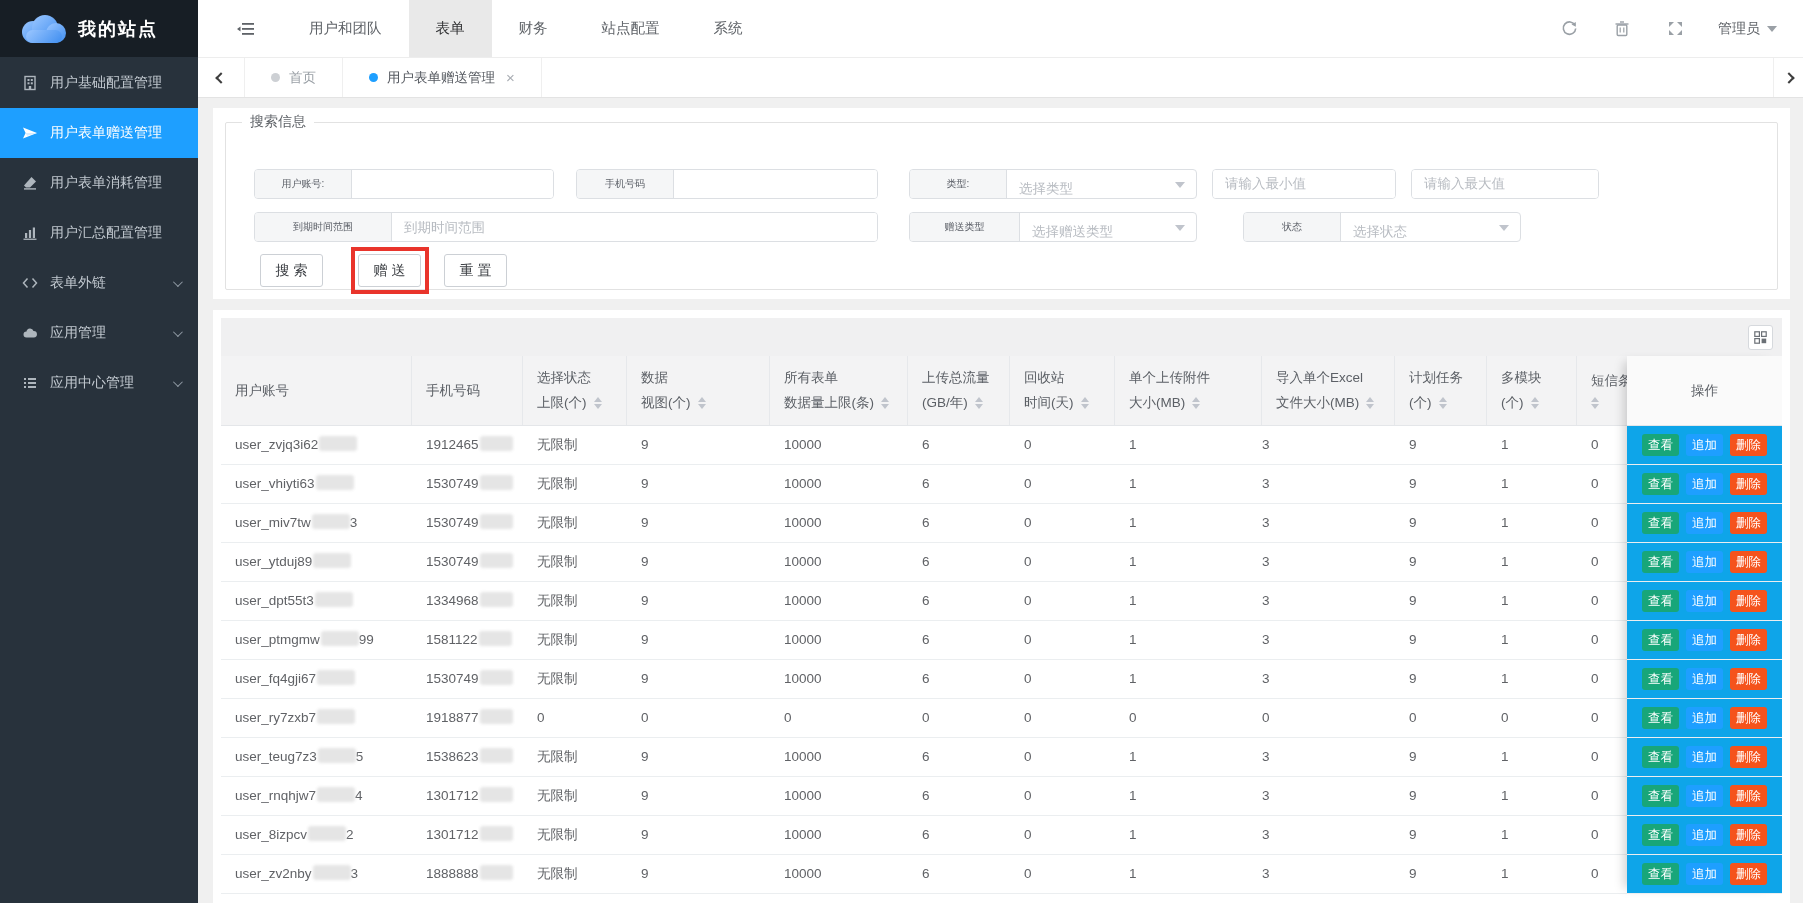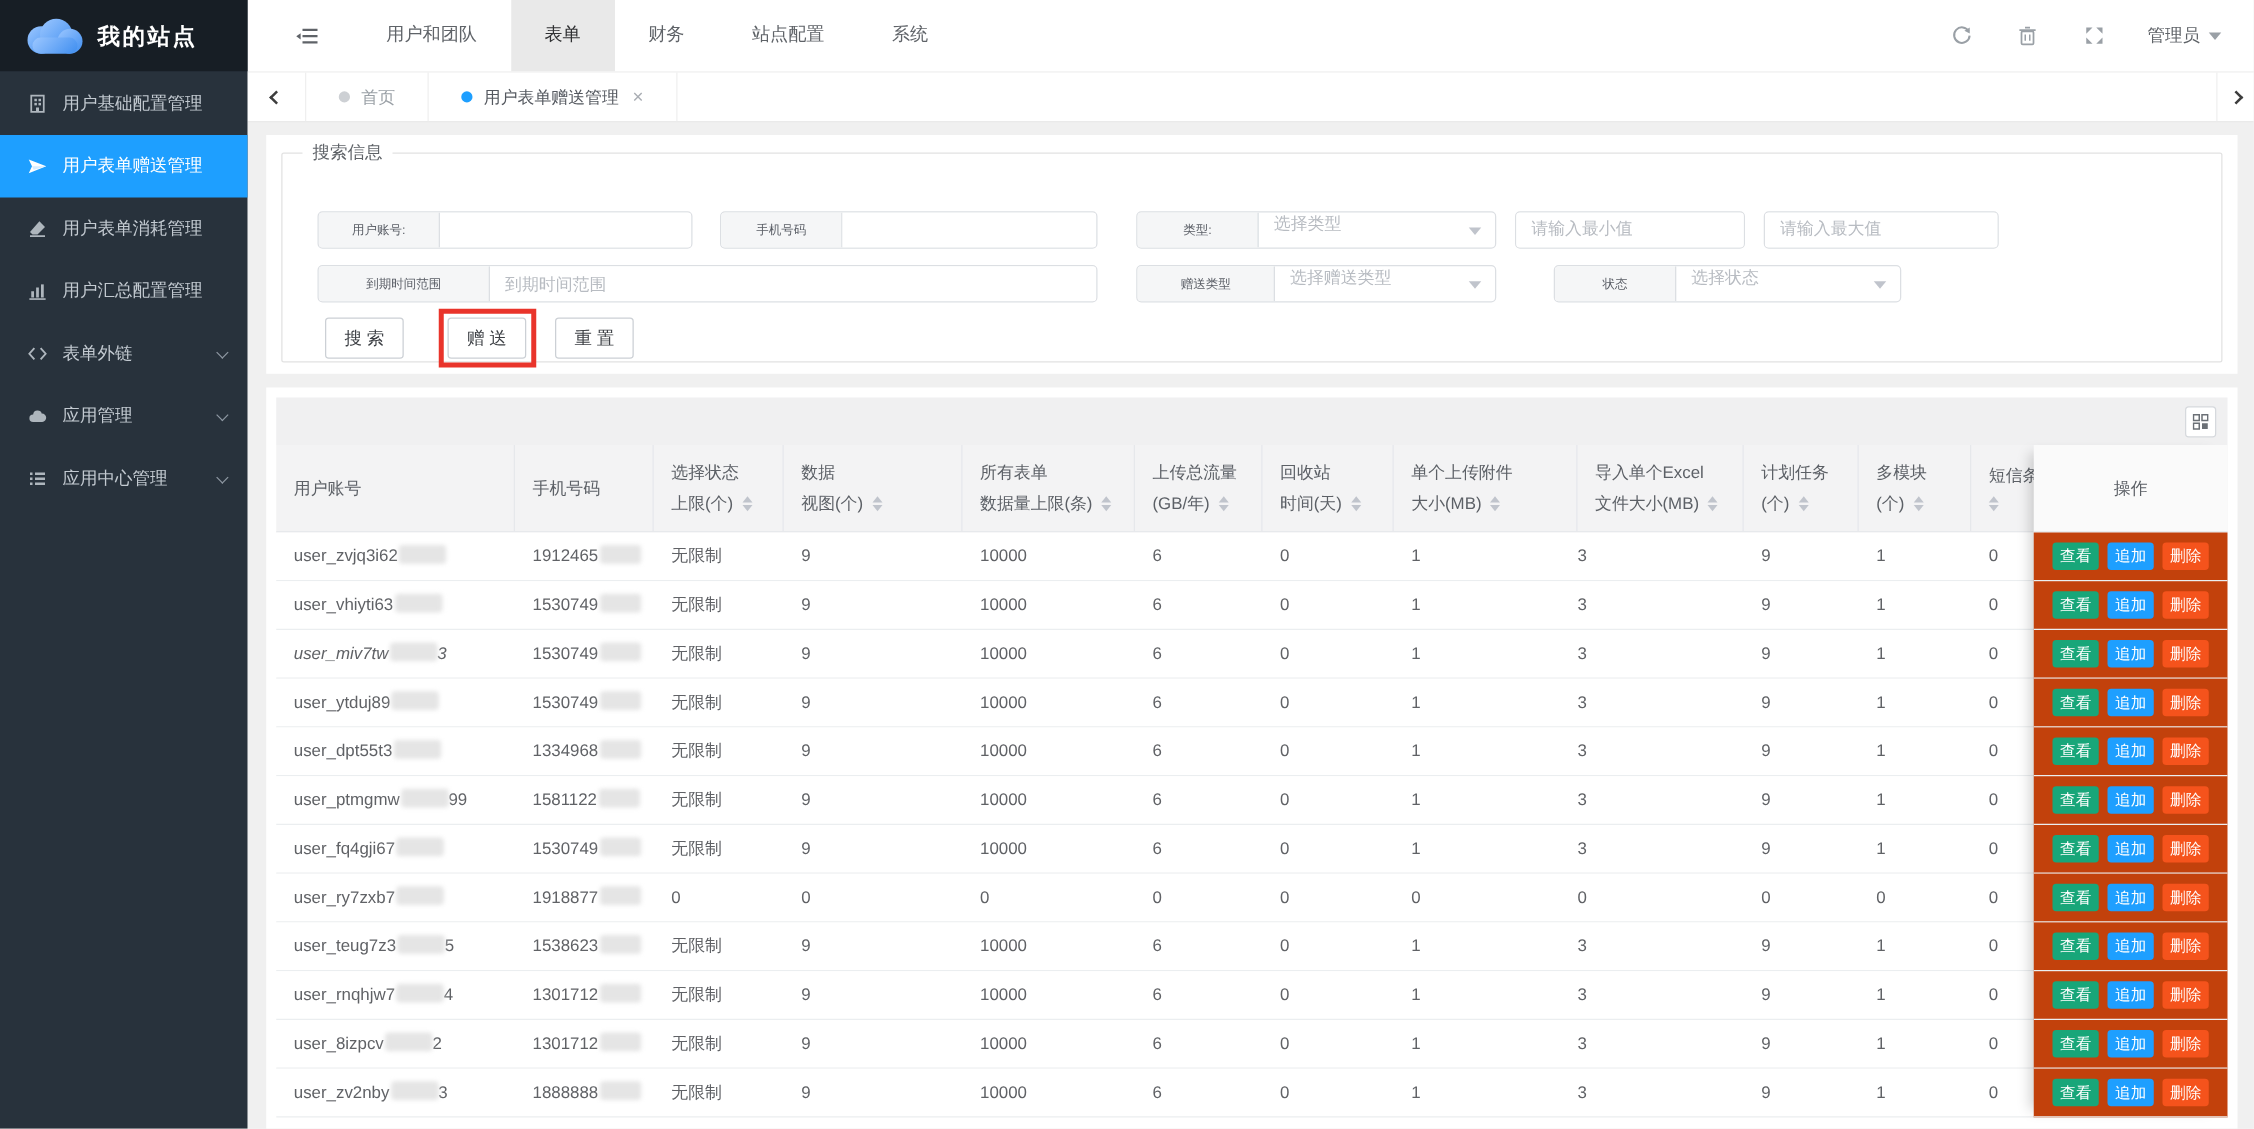--- a/index.html
+++ b/index.html
@@ -47,21 +47,21 @@
   .tab-close { color:#a9adb3; font-size:15px; margin-left:2px; cursor:pointer; }
   .tab-filler { flex:1; }
 
   
   .card { position:absolute; background:#fff; }
   .card-search { left:213px; top:108px; width:1577px; height:191px; }
   .fieldset { position:absolute; left:12px; top:14px; width:1553px; height:168px; border:1px solid #e2e2e2; border-radius:2px; }
   .legend { position:absolute; top:-10px; left:16px; background:#fff; padding:0 8px; font-size:14px; color:#5f6368; }
   .ig { position:absolute; height:30px; display:flex; border:1px solid #dcdfe3; border-radius:4px; overflow:hidden; background:#fff; }
   .ig-label { background:#f5f6f7; border-right:1px solid #dcdfe3; display:flex; align-items:center; justify-content:center; font-size:10px; color:#5a5e66; flex:0 0 auto; }
-  .ig-field { flex:1; position:relative; display:flex; align-items:flex-start; }
+  .ig-field { flex:1; position:relative; display:flex; align-items:flex-end; }
   .ig-field input { width:100%; height:100%; border:none; outline:none; padding:0 12px; font-size:13.5px; color:#5a5e66; font-family:inherit; }
   .ig-field input::placeholder, .lone-input input::placeholder { color:#b8bcc2; }
   .sel-text { padding-left:12px; font-size:13.5px; color:#b8bcc2; }
   .sel-caret { position:absolute; right:11px; top:12px; width:0; height:0; border-left:5px solid transparent; border-right:5px solid transparent; border-top:6px solid #c0c4cc; }
   .lone-input { position:absolute; height:30px; border:1px solid #dcdfe3; border-radius:4px; overflow:hidden; }
   .lone-input input { width:100%; height:100%; border:none; outline:none; padding:0 12px; font-size:13.5px; font-family:Liberation Mono, monospace; }
   .btn { position:absolute; width:63px; height:33px; background:#fff; border:1px solid #ccd0d5; border-radius:3px; font-size:14px; color:#3d4045; cursor:pointer; font-family:inherit; }
   .red-frame { position:absolute; left:125px; top:-7px; width:78px; height:47px; border:4px solid #e9342b; pointer-events:none; }
 
   
@@ -75,21 +75,21 @@
   .sorter { display:inline-flex; flex-direction:column; gap:2px; cursor:pointer; }
   .sorter i { display:block; width:0; height:0; border-left:4.5px solid transparent; border-right:4.5px solid transparent; }
   .sorter .up { border-bottom:5px solid #c0c4cc; }
   .sorter .dn { border-top:5px solid #c0c4cc; }
   .tr { display:flex; height:39px; background:#fff; border-bottom:1px solid #ebeef0; }
   .td { padding-left:14px; line-height:38px; font-size:13.5px; color:#606266; overflow:hidden; white-space:nowrap; }
   .redact { display:inline-block; width:38px; height:15px; background:#e5e5e5; border-radius:3px; filter:blur(1.5px); vertical-align:-2px; margin-left:1px; }
   .redact.ph { width:33px; }
   .ops { position:absolute; left:1406px; top:0; width:155px; box-shadow:-9px 0 10px -6px rgba(0,0,0,.18); }
   .ops-head { height:70px; background:#fafafa; border-bottom:1px solid #e4e6e9; display:flex; align-items:center; justify-content:center; font-size:13.5px; color:#5c6066; }
-  .ops-row { height:39px; background:#c2410c; border-bottom:1px solid #ebeef0; display:flex; align-items:center; justify-content:center; gap:7px; }
+  .ops-row { height:39px; background:#0ea5e9; border-bottom:1px solid #ebeef0; display:flex; align-items:center; justify-content:center; gap:7px; }
   .act { height:22px; padding:0 6px; border:none; border-radius:3px; color:#fff; font-size:12.5px; cursor:pointer; font-family:inherit; }
 </style>
 </head>
 <body>
 
 <div id="app">
 
   <aside class="sidebar">
     <div class="side-logo">
       <span class="logo-cloud">
@@ -428,21 +428,21 @@
             <div class="td" style="width: 138px;">10000</div>
             <div class="td" style="width: 102px;">6</div>
             <div class="td" style="width: 105px;">0</div>
             <div class="td" style="width: 133px;">1</div>
             <div class="td" style="width: 147px;">3</div>
             <div class="td" style="width: 92px;">9</div>
             <div class="td" style="width: 90px;">1</div>
             <div class="td" style="width: 73px;">0</div>
           </div>
           <div class="tr">
-            <div class="td" style="width: 191px; font-style: italic;">user_miv7tw<span class="redact"></span>3</div>
+            <div class="td" style="width: 191px;">user_miv7tw<span class="redact"></span>3</div>
             <div class="td" style="width: 111px;">1530749<span class="redact ph"></span></div>
             <div class="td" style="width: 104px;">无限制</div>
             <div class="td" style="width: 143px;">9</div>
             <div class="td" style="width: 138px;">10000</div>
             <div class="td" style="width: 102px;">6</div>
             <div class="td" style="width: 105px;">0</div>
             <div class="td" style="width: 133px;">1</div>
             <div class="td" style="width: 147px;">3</div>
             <div class="td" style="width: 92px;">9</div>
             <div class="td" style="width: 90px;">1</div>

